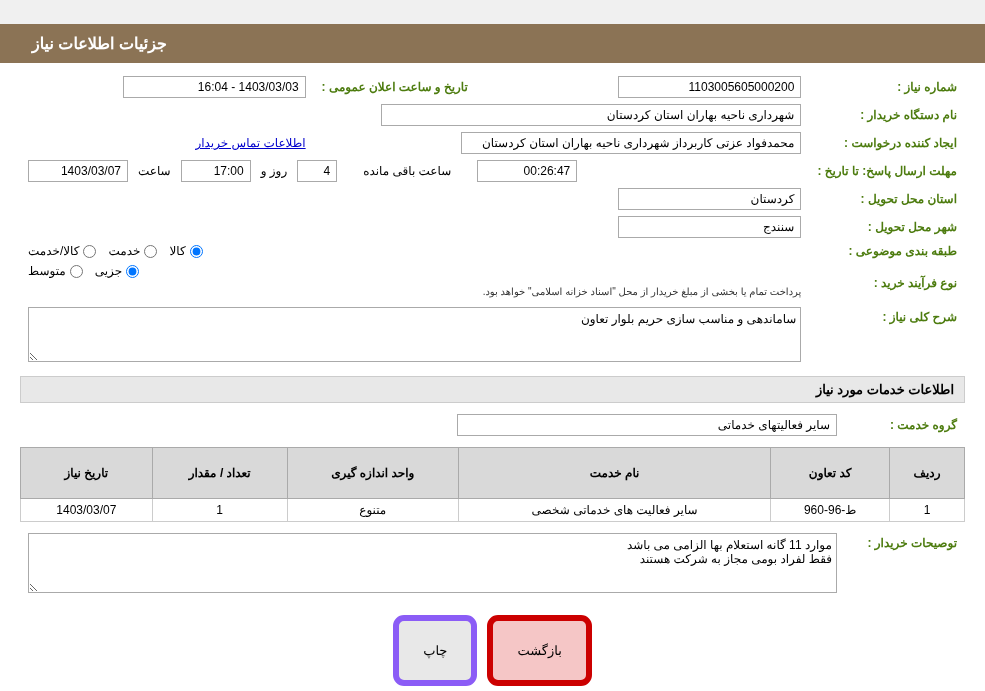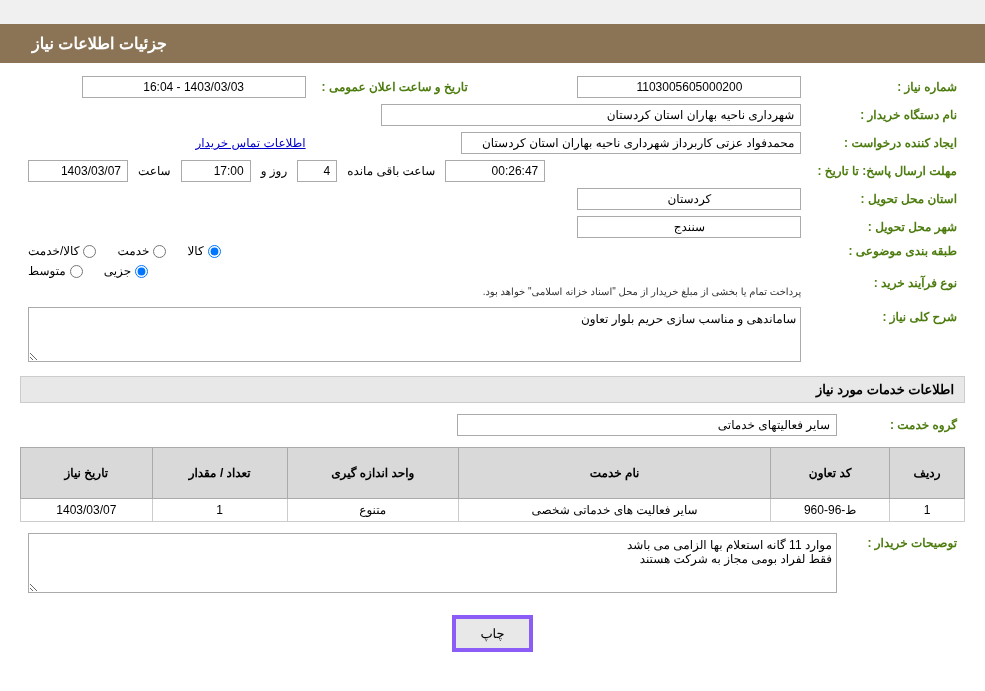--- a/index.html
+++ b/index.html
@@ -62,40 +62,39 @@
       background: #fff;
       padding: 3px 6px;
       min-height: 22px;
       display: inline-block;
       text-align: right;
     }
     .input-box-wide {
       width: 300px;
     }
     .input-box-medium {
-      width: 224px;
-      text-align: center;
+      width: 183px;
     }
     .input-box-small {
       width: 100px;
     }
     .link-blue {
       color: #0000cc;
       text-decoration: underline;
       cursor: pointer;
     }
     .row-flex {
       display: flex;
       align-items: center;
       gap: 6px;
       flex-direction: row-reverse;
     }
     .radio-group {
       display: flex;
-      gap: 21px;
+      gap: 12px;
       flex-direction: row-reverse;
       align-items: center;
     }
     .radio-item {
       display: flex;
       align-items: center;
       gap: 4px;
     }
     .services-table {
       width: 100%;
@@ -116,25 +115,25 @@
       font-size: 12px;
     }
     .btn-bar {
       text-align: center;
       margin-top: 16px;
       display: flex;
       justify-content: center;
       gap: 10px;
     }
     .btn {
-      padding: 7px 24px;
+      padding: 22px 24px;
       font-size: 13px;
       cursor: pointer;
-      border: 4px solid #8b5cf6;
-      border-radius: 0;
+      border: 6px solid #8b5cf6;
+      border-radius: 11px;
     }
     .btn-print {
       background: #e8e8e8;
     }
     .btn-back {
       background: #f5c6c6;
       border-color: #c00;
     }
     .textarea-box {
       width: 100%;
@@ -197,21 +196,21 @@
 
       <tr>
         <td class="label-cell">مهلت ارسال پاسخ: تا تاریخ :</td>
         <td class="value-cell" colspan="4">
           <div class="row-flex" style="flex-wrap:wrap;">
             <span class="input-box input-box-small">1403/03/07</span>
             <span style="margin:0 4px;">ساعت</span>
             <span class="input-box" style="width:70px;">17:00</span>
             <span style="margin:0 4px;">روز و</span>
             <span class="input-box" style="width:40px;">4</span>
-            <span style="margin:0 4px;">ساعت باقی مانده</span>
+            <span style="margin:0 20px;">ساعت باقی مانده</span>
             <span class="input-box input-box-small">00:26:47</span>
           </div>
         </td>
       </tr>
 
       <tr>
         <td class="label-cell">استان محل تحویل :</td>
         <td class="value-cell" colspan="4">
           <span class="input-box input-box-medium">کردستان</span>
         </td>
@@ -316,17 +315,18 @@
         <td class="label-cell" style="vertical-align:top; padding-top:6px; width:120px;">توصیحات خریدار :</td>
         <td class="value-cell">
           <textarea class="textarea-box" style="height: 60px;">موارد 11 گانه استعلام بها الزامی می باشد
 فقط لفراد بومی مجاز به شرکت هستند</textarea>
         </td>
       </tr>
     </tbody>
       </table>
 
     <div class="btn-bar">
+      <button class="btn btn-back">بازگشت</button>
       <button class="btn btn-print">چاپ</button>
     </div>
 
   </div>
 </div>
 
 </body></html>

